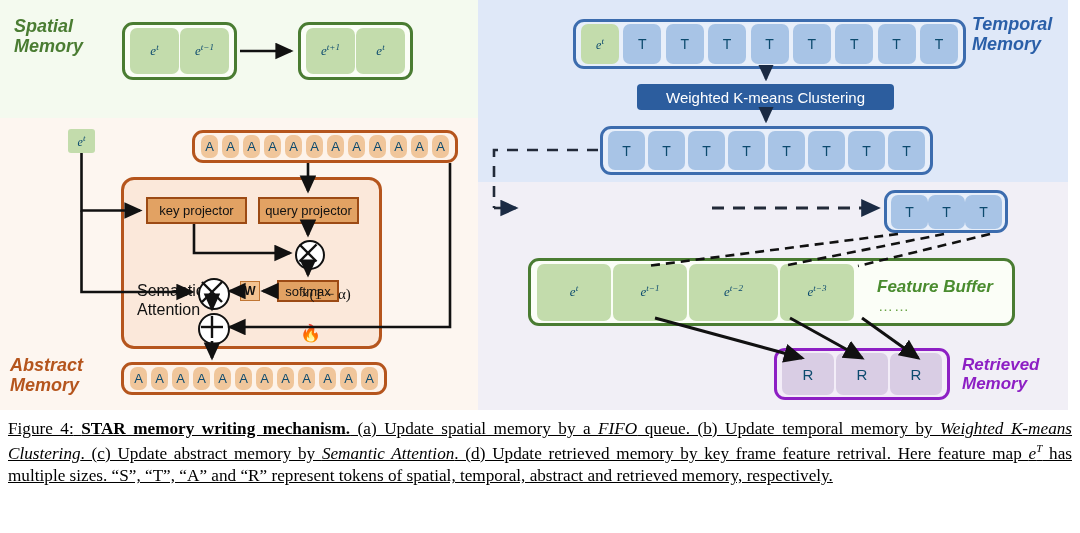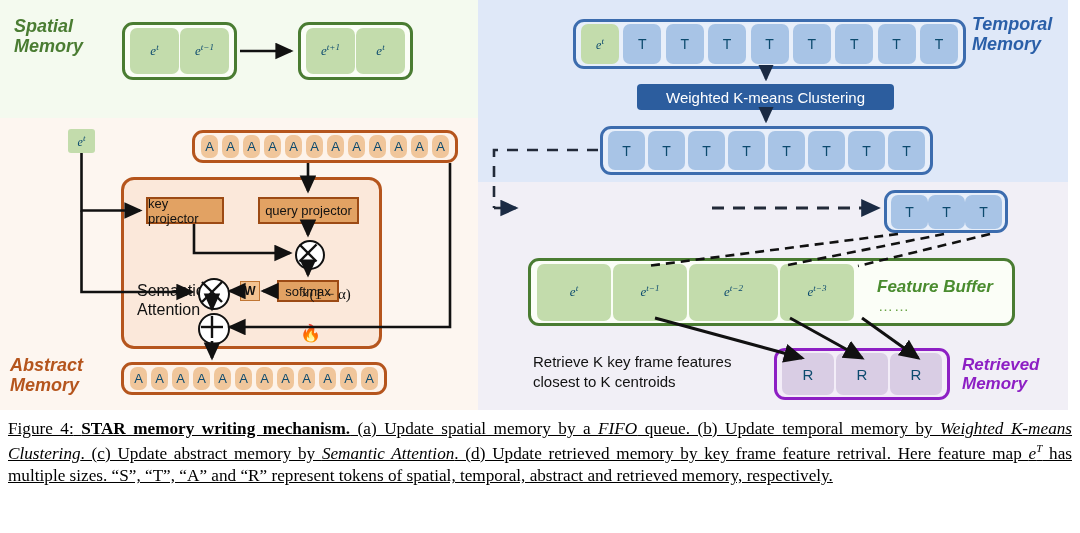--- a/index.html
+++ b/index.html
@@ -118,21 +118,21 @@
       <div class="cell orange" style="width: 17px; height: 23px; font-size: 13px;">A</div>
       <div class="cell orange" style="width: 17px; height: 23px; font-size: 13px;">A</div>
       <div class="cell orange" style="width: 17px; height: 23px; font-size: 13px;">A</div>
       <div class="cell orange" style="width: 17px; height: 23px; font-size: 13px;">A</div>
       <div class="cell orange" style="width: 17px; height: 23px; font-size: 13px;">A</div>
       <div class="cell orange" style="width: 17px; height: 23px; font-size: 13px;">A</div>
     </div>
 
   <div id="sem-shell" style="left:121px;top:177px;width:261px;height:172px;"></div>
 
-  <div class="pbox proj" style="left:146px;top:197px;width:78px;height:27px;">key projector</div>
+  <div class="pbox proj" style="left:146px;top:197px;width:101px;height:27px;">key projector</div>
   <div class="pbox proj" style="left:258px;top:197px;width:101px;height:27px;">query projector</div>
 
   <div class="pbox softmax" style="left:277px;top:280px;width:62px;height:22px;">softmax</div>
   <div class="pbox wbox" style="left:240px;top:281px;width:20px;height:20px;">W</div>
 
   <div class="txt" style="left:137px;top:281px;width:90px;font-size:16px;line-height:1.2;">Semantic
 Attention</div>
 
   <div class="txt" style="left:273px;top:267px;font-family:'Liberation Serif',serif;font-size:15px;margin-left:28px;">
     <span>×(1 − α)</span>
@@ -209,22 +209,20 @@
         <span class="sup" style="font-size: 13px;">e<sup>t−2</sup></span>
       </div>
       <div class="cell green" style="width: 74px; height: 57px; margin-right: 2px;">
         <span class="sup" style="font-size: 13px;">e<sup>t−3</sup></span>
       </div>
     </div>
 
   <div class="sec-label" style="left:877px;top:277px;font-size:17px;color:#4a8c2f;">Feature Buffer</div>
   <div class="abs" style="left:878px;top:297px;font-size:15px;color:#6aa347;letter-spacing:1px;">……</div>
 
-  <div class="txt" style="left:533px;top:352px;font-size:15px;line-height:1.35;">Retrieve K key frame features
-closest to K centroids</div>
 
   <div class="shell purple" style="left:774px;top:348px;width:176px;height:52px;padding:0 5px;justify-content:space-between;">
   <div class="cell purple" style="width: 52px; height: 42px; font-size: 15px;">R</div>
       <div class="cell purple" style="width: 52px; height: 42px; font-size: 15px;">R</div>
       <div class="cell purple" style="width: 52px; height: 42px; font-size: 15px;">R</div>
     </div>
 
   <div class="sec-label" style="left:962px;top:355px;width:110px;font-size:17px;color:#8d1fc4;">Retrieved
 Memory</div>
 

